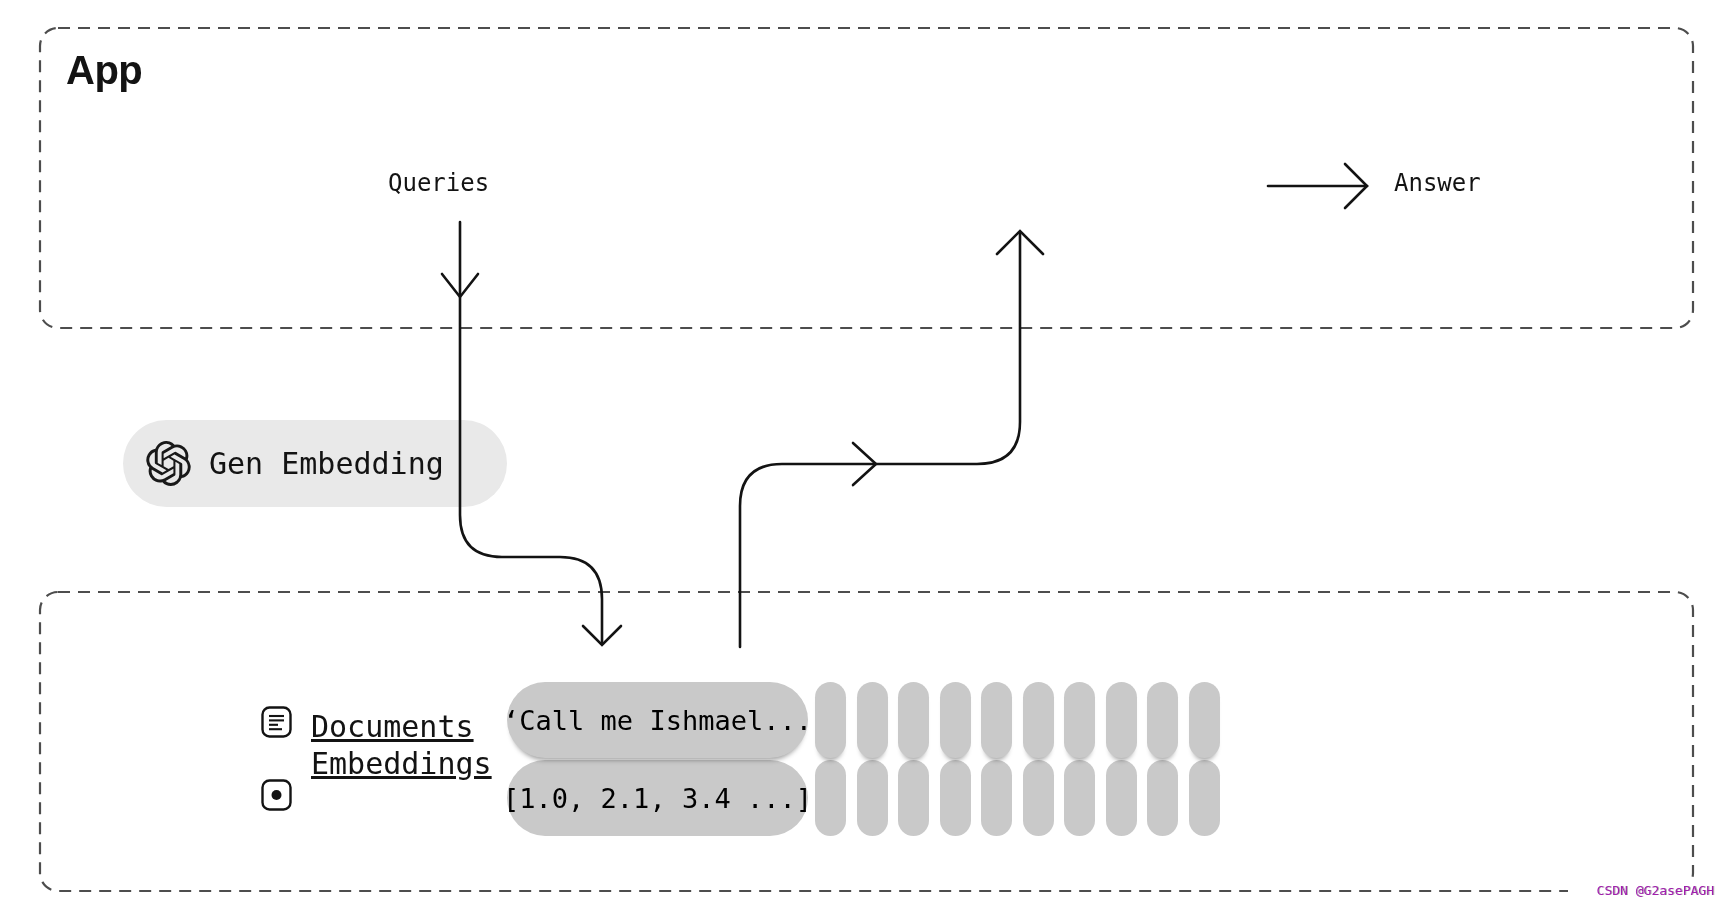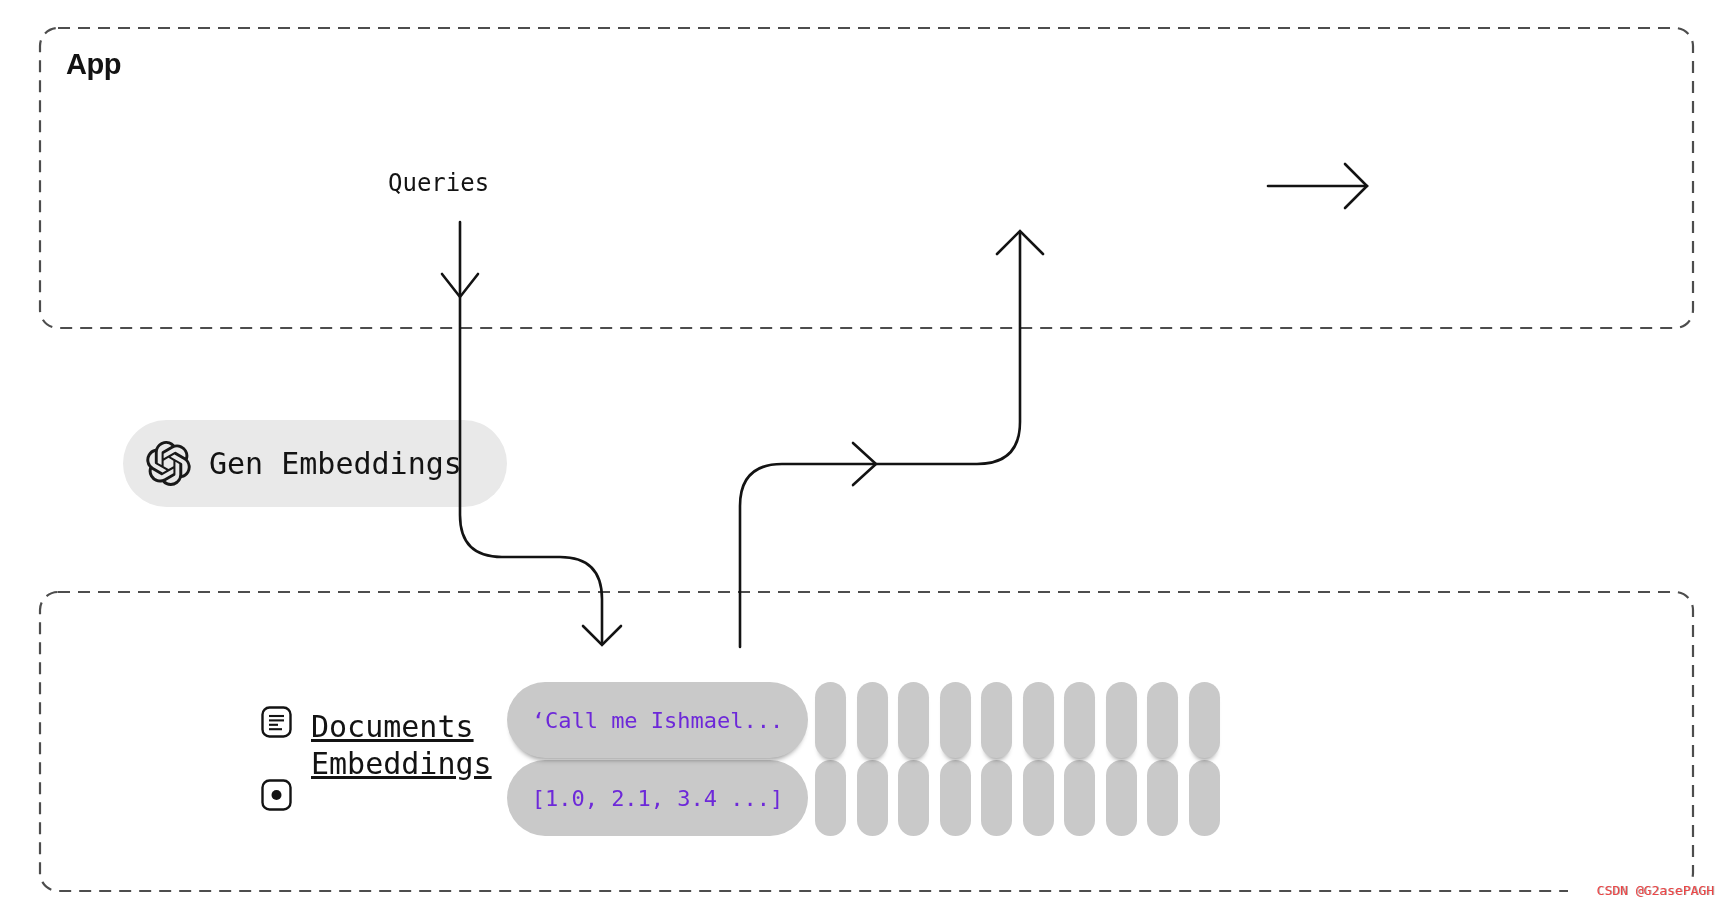--- a/index.html
+++ b/index.html
@@ -2,21 +2,21 @@
 <html style="--pill: #c9c9c9; --pill-light: #e9e9e9; --c-blue: #3b7bf7; --c-yellow: #ffc831; --c-red-top: #f1664e; --c-red-bottom: #ec4f3d;"><head>
 <meta charset="utf-8">
 <style>
   html,body{margin:0;padding:0;background:#fff;}
   .stage{position:relative;width:1720px;height:908px;background:#fff;overflow:hidden;
          font-family:"DejaVu Sans Mono","Liberation Mono",monospace;color:#131313;}
   .abs{position:absolute;}
   .overlay{position:absolute;left:0;top:0;width:1720px;height:908px;z-index:5;pointer-events:none;}
 
   .app-title{left:66px;top:48px;font-family:"Liberation Sans",sans-serif;
-             font-weight:bold;font-size:29px;letter-spacing:-0.5px;z-index:2;}
+             font-weight:bold;font-size:40px;letter-spacing:-0.5px;z-index:2;}
   .flow-label{top:158px;font-size:24px;line-height:50px;text-align:left;z-index:2;white-space:nowrap;}
   .lbl-queries{left:388px;width:178px;}
   .lbl-llm{left:798px;width:444px;}
   .lbl-answer{left:1394px;width:152px;}
 
   .gen-pill{left:123px;top:420px;width:384px;height:87px;border-radius:44px;
             background:var(--pill-light);display:flex;align-items:center;z-index:1;}
   .gen-pill .oa{margin-left:23px;width:45px;height:45px;flex:0 0 auto;}
   .gen-pill .gen-txt{margin-left:18px;font-size:30px;}
 
@@ -25,33 +25,33 @@
   .chroma-title{margin-left:13px;font-weight:bold;font-size:42px;line-height:42px;}
 
   .row-icon{width:31px;height:32px;z-index:2;}
   .icon-doc{left:261px;top:706px;}
   .icon-emb{left:261px;top:779px;}
   .row-label{font-size:30px;line-height:37px;z-index:2;white-space:nowrap;text-decoration:underline;}
   .lbl-doc{left:311px;top:708px;}
   .lbl-emb{left:311px;top:745px;}
 
   .big-pill{left:507px;width:301px;height:76px;border-radius:38px;background:var(--pill);
-            display:flex;align-items:center;justify-content:center;font-size:22px;
-            color:#6d28d9;white-space:nowrap;}
+            display:flex;align-items:center;justify-content:center;font-size:27px;
+            color:#000000;white-space:nowrap;}
   .bp-1{top:682px;z-index:2;box-shadow:0 6px 5px -4px rgba(0,0,0,.38);}
   .bp-2{top:760px;z-index:1;}
 
   .mini-row{left:815px;display:flex;gap:10.5px;}
   .mini-row-1{top:682px;z-index:2;}
   .mini-row-2{top:760px;z-index:1;}
   .mini-row-1 .mini-pill{box-shadow:0 6px 5px -4px rgba(0,0,0,.38);}
   .mini-pill{width:31px;height:76px;border-radius:16px;background:var(--pill);}
 
   .watermark{left:1568px;top:881px;width:140px;z-index:10;font-size:13px;line-height:16px;
-             color:#ef4444;background:#fff;text-align:right;white-space:nowrap;
+             color:#a21caf;background:#fff;text-align:right;white-space:nowrap;
              text-shadow:1px 0 0 #b5b5b5;padding:2px 2px 2px 6px;}
 </style>
 </head>
 <body>
 
 <div class="stage">
 
   <svg class="overlay" viewBox="0 0 1720 908">
     <rect x="40" y="28" width="1653" height="300" rx="18" fill="none" stroke="#4d4d4d" stroke-width="2.2" stroke-dasharray="12 8"></rect>
     <rect x="40" y="592" width="1653" height="299" rx="18" fill="none" stroke="#4d4d4d" stroke-width="2.2" stroke-dasharray="12 8"></rect>
@@ -63,26 +63,27 @@
     <path d="M740 647 L740 506 Q740 464 782 464 L977 464 Q1020 464 1020 422 L1020 232" fill="none" stroke="#131313" stroke-width="2.6" stroke-linecap="round"></path>
     <polyline points="853,443 876,464 853,485" fill="none" stroke="#131313" stroke-width="2.6" stroke-linecap="round"></polyline>
     <polyline points="997,254 1020,231 1043,254" fill="none" stroke="#131313" stroke-width="2.6" stroke-linecap="round"></polyline>
 
     <path d="M1268 186 L1367 186" fill="none" stroke="#131313" stroke-width="2.6" stroke-linecap="round"></path>
     <polyline points="1345,164 1367,186 1345,208" fill="none" stroke="#131313" stroke-width="2.6" stroke-linecap="round"></polyline>
   </svg>
 
   <div class="abs app-title">App</div>
   <div class="abs flow-label lbl-queries">Queries</div>
+  <div class="abs flow-label lbl-answer">Answer</div>
 
   <div class="abs gen-pill">
     <svg class="oa" viewBox="0 0 24 24">
       <path fill="#191919" d="M22.2819 9.8211a5.9847 5.9847 0 0 0-.5157-4.9108 6.0462 6.0462 0 0 0-6.5098-2.9A6.0651 6.0651 0 0 0 4.9807 4.1818a5.9847 5.9847 0 0 0-3.9977 2.9 6.0462 6.0462 0 0 0 .7427 7.0966 5.98 5.98 0 0 0 .511 4.9107 6.051 6.051 0 0 0 6.5146 2.9001A5.9847 5.9847 0 0 0 13.2599 24a6.0557 6.0557 0 0 0 5.7718-4.2058 5.9894 5.9894 0 0 0 3.9977-2.9001 6.0557 6.0557 0 0 0-.7475-7.073zm-9.022 12.6081a4.4755 4.4755 0 0 1-2.8764-1.0408l.1419-.0804 4.7783-2.7582a.7948.7948 0 0 0 .3927-.6813v-6.7369l2.02 1.1686a.071.071 0 0 1 .038.052v5.5826a4.504 4.504 0 0 1-4.4945 4.4944zm-9.6607-4.1254a4.4708 4.4708 0 0 1-.5346-3.0137l.142.0852 4.783 2.7582a.7712.7712 0 0 0 .7806 0l5.8428-3.3685v2.3324a.0804.0804 0 0 1-.0332.0615L9.74 19.9502a4.4992 4.4992 0 0 1-6.1408-1.6464zM2.3408 7.8956a4.485 4.485 0 0 1 2.3655-1.9728V11.6a.7664.7664 0 0 0 .3879.6765l5.8144 3.3543-2.0201 1.1685a.0757.0757 0 0 1-.071 0l-4.8303-2.7865A4.504 4.504 0 0 1 2.3408 7.8956zm16.5963 3.8558L13.1038 8.364 15.1192 7.2a.0757.0757 0 0 1 .071 0l4.8303 2.7913a4.4944 4.4944 0 0 1-.6765 8.1042v-5.6772a.79.79 0 0 0-.407-.667zm2.0107-3.0231l-.142-.0852-4.7735-2.7818a.7759.7759 0 0 0-.7854 0L9.409 9.2297V6.8974a.0662.0662 0 0 1 .0284-.0615l4.8303-2.7866a4.4992 4.4992 0 0 1 6.6802 4.66zM8.3065 12.863l-2.02-1.1638a.0804.0804 0 0 1-.038-.0567V6.0742a4.4992 4.4992 0 0 1 7.3757-3.4537l-.142.0805L8.704 5.459a.7948.7948 0 0 0-.3927.6813zm1.0976-2.3654l2.602-1.4998 2.6069 1.4998v2.9994l-2.5974 1.4997-2.6067-1.4997z"></path>
     </svg>
-    <span class="gen-txt">Gen Embeddings</span>
+    <span class="gen-txt">Gen Embedding</span>
   </div>
 
 
   <svg class="abs row-icon icon-doc" viewBox="0 0 31 32">
     <rect x="1.5" y="1.5" width="28" height="29" rx="7" fill="#fff" stroke="#131313" stroke-width="2.4"></rect>
     <line x1="8" y1="10" x2="23" y2="10" stroke="#131313" stroke-width="2.1"></line>
     <line x1="8" y1="14.4" x2="23" y2="14.4" stroke="#131313" stroke-width="2.1"></line>
     <line x1="8" y1="18.8" x2="17" y2="18.8" stroke="#131313" stroke-width="2.1"></line>
     <line x1="8" y1="23.2" x2="21" y2="23.2" stroke="#131313" stroke-width="2.1"></line>
   </svg>

